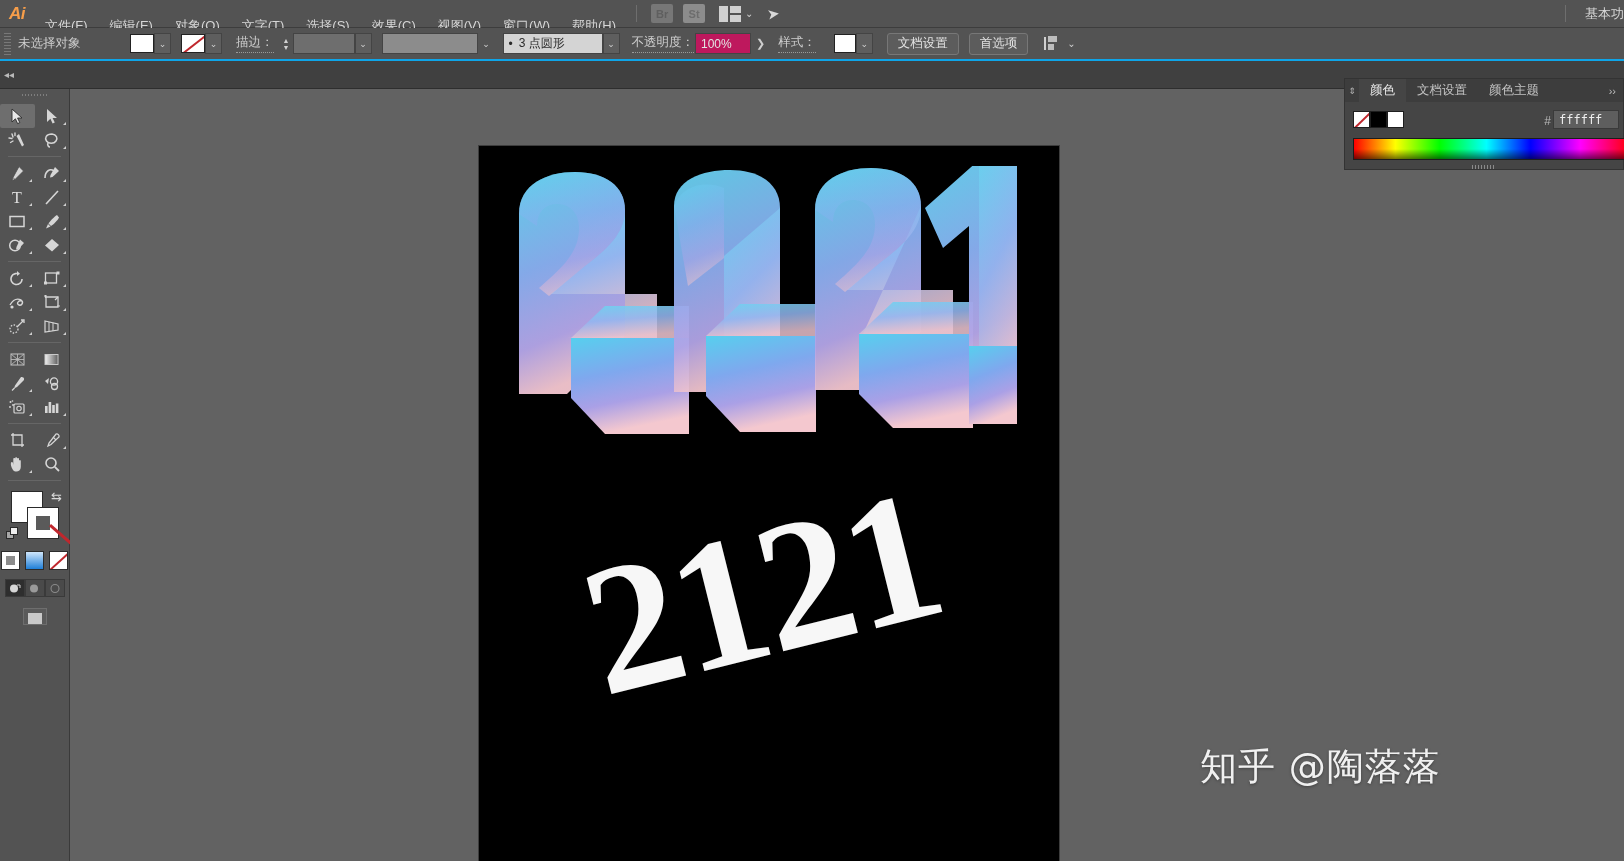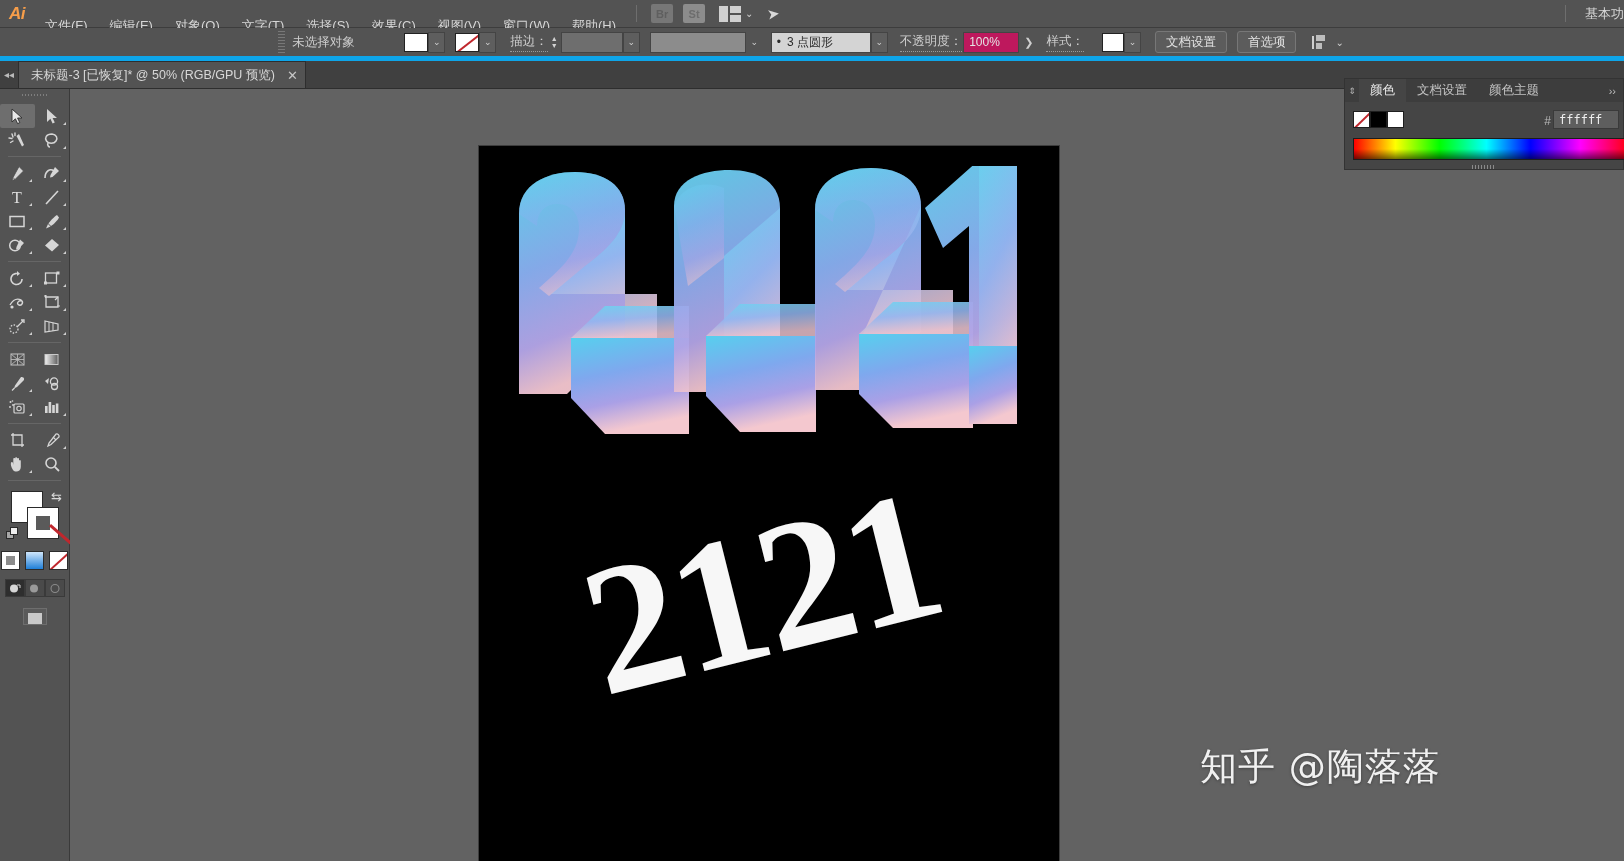--- a/index.html
+++ b/index.html
@@ -38,21 +38,21 @@
   .layout-ico { width: 22px; height: 16px; margin: 0 4px 0 9px; position: relative; }
   .layout-ico i { position: absolute; background: #d0d0d0; display: block; }
   .chev { color: #cfcfcf; font-size: 10px; margin-right: 6px; }
   .rocket { margin-left: 8px; color: #d8d8d8; font-size: 15px; transform: rotate(-8deg); }
   .ws-name { color: #d8d8d8; font-size: 13px; margin-left: 10px; white-space: nowrap; }
 
   
   .controlbar {
     position: absolute; left: 0; top: 28px; width: 1624px; height: 33px;
     background: #535353; display: flex; align-items: center;
-    border-bottom: 5px solid #0ea5e9; padding-left: 4px; justify-content: center;
+    border-bottom: 2px solid #0ea5e9; padding-left: 4px;
   }
   .grip { width: 7px; height: 22px; margin-right: 7px;
     background: repeating-linear-gradient(to bottom,#787878 0 1px,transparent 1px 3px);
     background-size: 3px 3px; background-position: 1px 0; }
   .cb-label { color: #cfcfcf; font-size: 12.5px; white-space: nowrap; }
   .cb-label.dotted { border-bottom: 1px dotted #9a9a9a; padding-bottom: 1px; }
   .swatch-box {
     width: 24px; height: 19px; border: 1px solid #222; background: #fff;
   }
   .swatch-none {
@@ -247,21 +247,21 @@
   <div class="controlbar">
     <div class="grip"></div>
     <div class="cb-label" style="width:112px">未选择对象</div>
 
     <div class="swatch-box"></div>
     <div class="dd-arrow" style="margin-right:10px">⌄</div>
 
     <div class="swatch-none"></div>
     <div class="dd-arrow" style="margin-right:14px">⌄</div>
 
-    <div class="cb-label dotted" style="">描边：</div>
+    <div class="cb-label dotted" style="margin-right:6px">描边：</div>
     <div class="stepper">▲<br>▼</div>
     <div class="field blank" style="width:62px"></div>
     <div class="dd-arrow" style="margin-right:10px">⌄</div>
 
     <div class="field grayfill" style="width:96px"></div>
     <div class="dd-arrow" style="border:none;background:transparent;margin-right:8px">⌄</div>
 
     <div class="field light" style="width:100px;justify-content:flex-start;gap:6px">
       <span style="font-size:12px">•</span>
       <span>3 点圆形</span>
@@ -282,24 +282,20 @@
     <div class="align-ico">
       <i style="left:0;top:1px;width:2px;height:13px;background:#cfcfcf"></i>
       <i style="left:4px;top:0;width:9px;height:6px;background:#bdbdbd"></i>
       <i style="left:4px;top:8px;width:6px;height:6px;background:#bdbdbd"></i>
     </div>
     <div class="chev" style="margin-left:3px">⌄</div>
   </div>
 
   <div class="tabbar">
     <div class="collapse-left">◂◂</div>
-    <div class="doc-tab">
-      <span>未标题-3 [已恢复]* @ 50% (RGB/GPU 预览)</span>
-      <span class="tab-close">✕</span>
-    </div>
   </div>
 
   <div class="toolbar">
     <div class="tb-grip"></div>
 
     <div class="tb-grid">
       <div class="tcell sel">
         <svg width="15" height="17" viewBox="0 0 15 17">
             <path d="M2 1 L2 14 L5.4 10.8 L7.6 15.6 L9.8 14.6 L7.6 10 L12 10 Z" fill="#e9e9e9" stroke="#2b2b2b" stroke-width="0.9"></path>
           </svg>

